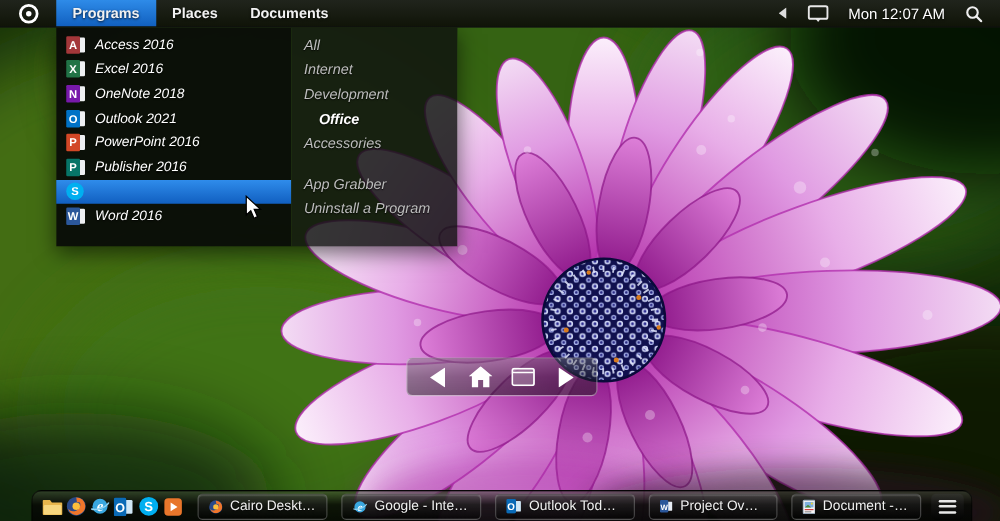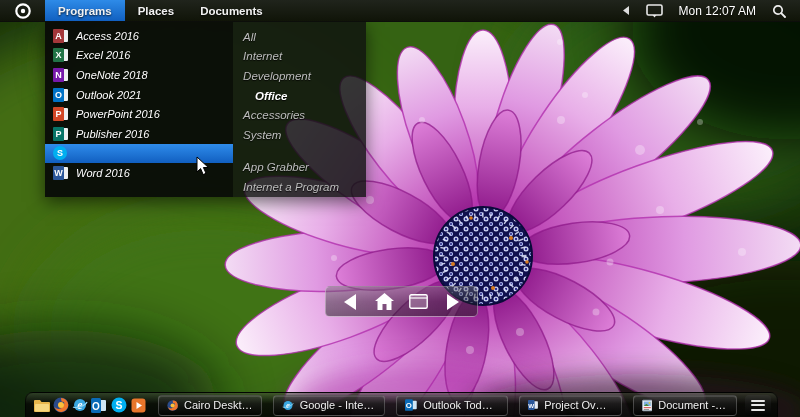--- a/index.html
+++ b/index.html
@@ -266,24 +266,23 @@
           </span>
         <span class="app-label">Word 2016</span>
       </div>
     </div>
     <div class="cats-panel">
       <div class="cat-row">All</div>
       <div class="cat-row">Internet</div>
       <div class="cat-row">Development</div>
       <div class="cat-row selected">Office</div>
       <div class="cat-row">Accessories</div>
-      <div class="cat-row">System</div>
       <div class="cat-gap"></div>
       <div class="cat-row">App Grabber</div>
-      <div class="cat-row">Internet a Program</div>
+      <div class="cat-row">Uninstall a Program</div>
     </div>
   </div>
 
   <div class="desk-toolbar">
     <div class="dt-btn">
       <svg width="13" height="16" viewBox="0 0 13 16">
           <path d="M12,0 L12,16 L0,8 Z" fill="#fff"></path>
         </svg>
     </div>
     <div class="dt-btn">

